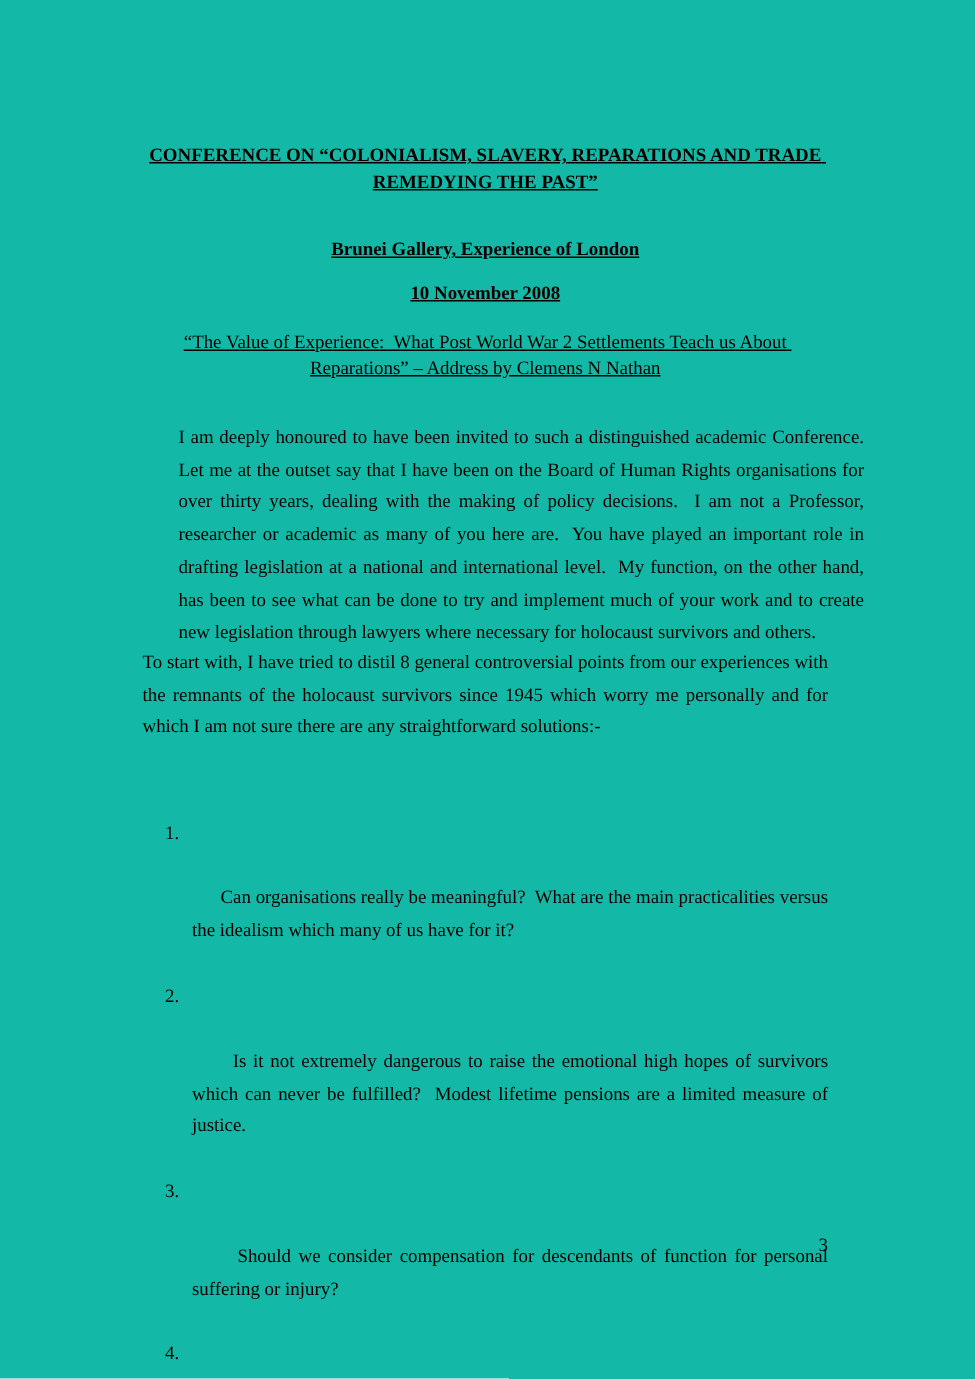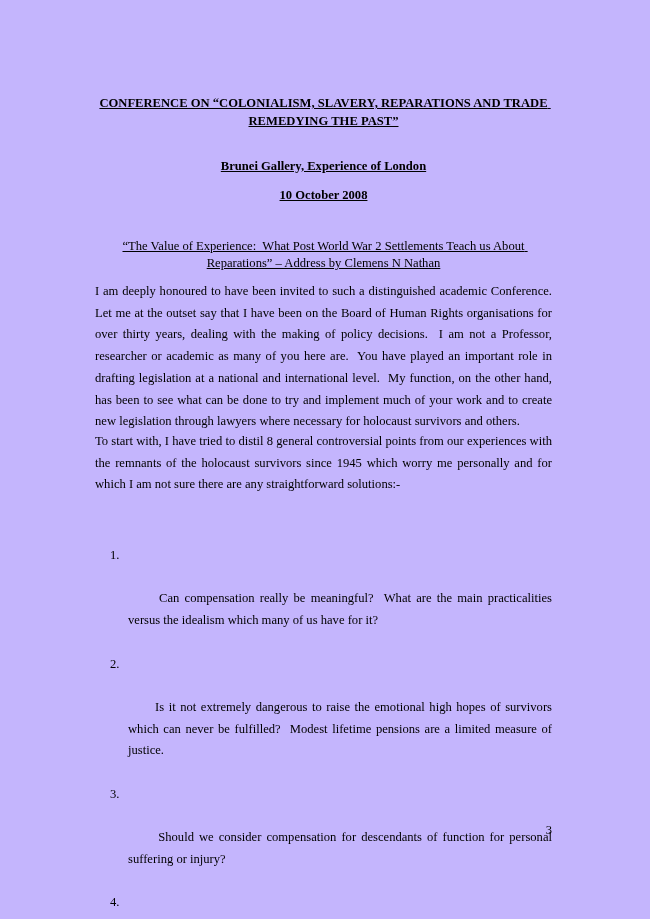--- a/index.html
+++ b/index.html
@@ -1,20 +1,20 @@
 <!DOCTYPE html>
 <html><head>
 <meta charset="utf-8">
 <style>
   html, body { margin: 0; padding: 0; background: #ffffff; }
   .page {
     position: relative;
     width: 650px;
     height: 919px;
-    background: #c4b5fd;
+    background: #14b8a6;
     color: #000000;
     font-family: "Liberation Serif", "DejaVu Serif", serif;
     font-size: 12.6px;
     overflow: hidden;
   }
   .heading {
     position: absolute;
     left: 95px;
     width: 457px;
     text-align: center;
@@ -22,36 +22,36 @@
     text-decoration: underline;
     white-space: pre-wrap;
   }
   .title    { top: 94px;  line-height: 18px; }
   .venue    { top: 158px; line-height: 17px; }
   .dateline { top: 187px; line-height: 17px; }
   .subtitle {
     position: absolute;
     left: 95px;
     width: 457px;
-    top: 238px;
+    top: 220px;
     line-height: 17px;
     text-align: center;
     text-decoration: underline;
     font-weight: normal;
     white-space: pre-wrap;
   }
   .para {
     position: absolute;
     left: 95px;
     width: 457px;
     text-align: justify;
     line-height: 21.7px;
     white-space: pre-wrap;
   }
-  .p1 { top: 281px; }
+  .p1 { top: 281px; margin-left: 24px; }
   .p2 { top: 431px; }
   .list {
     position: absolute;
     left: 95px;
     width: 457px;
     top: 545px;
     line-height: 21.7px;
   }
   .li {
     position: relative;
@@ -78,32 +78,32 @@
 </style>
 </head>
 <body>
 
 <div class="page">
 
   <div class="heading title">CONFERENCE ON “COLONIALISM, SLAVERY, REPARATIONS AND TRADE REMEDYING THE PAST”</div>
 
   <div class="heading venue">Brunei Gallery, Experience of London</div>
 
-  <div class="heading dateline">10 October 2008</div>
+  <div class="heading dateline">10 November 2008</div>
 
   <div class="subtitle">“The Value of Experience:  What Post World War 2 Settlements Teach us About Reparations” – Address by Clemens N Nathan</div>
 
   <div class="para p1">I am deeply honoured to have been invited to such a distinguished academic Conference. Let me at the outset say that I have been on the Board of Human Rights organisations for over thirty years, dealing with the making of policy decisions.  I am not a Professor, researcher or academic as many of you here are.  You have played an important role in drafting legislation at a national and international level.  My function, on the other hand, has been to see what can be done to try and implement much of your work and to create new legislation through lawyers where necessary for holocaust survivors and others.</div>
 
   <div class="para p2">To start with, I have tried to distil 8 general controversial points from our experiences with the remnants of the holocaust survivors since 1945 which worry me personally and for which I am not sure there are any straightforward solutions:-</div>
 
   <div class="list">
     <div class="li li-1">
       <span class="num">1.</span>
-      <span class="litext">Can compensation really be meaningful?  What are the main practicalities versus the idealism which many of us have for it?</span>
+      <span class="litext">Can organisations really be meaningful?  What are the main practicalities versus the idealism which many of us have for it?</span>
     </div>
     <div class="li li-2">
       <span class="num">2.</span>
       <span class="litext">Is it not extremely dangerous to raise the emotional high hopes of survivors which can never be fulfilled?  Modest lifetime pensions are a limited measure of justice.</span>
     </div>
     <div class="li li-3">
       <span class="num">3.</span>
       <span class="litext">Should we consider compensation for descendants of function for personal suffering or injury?</span>
     </div>
     <div class="li li-4">

